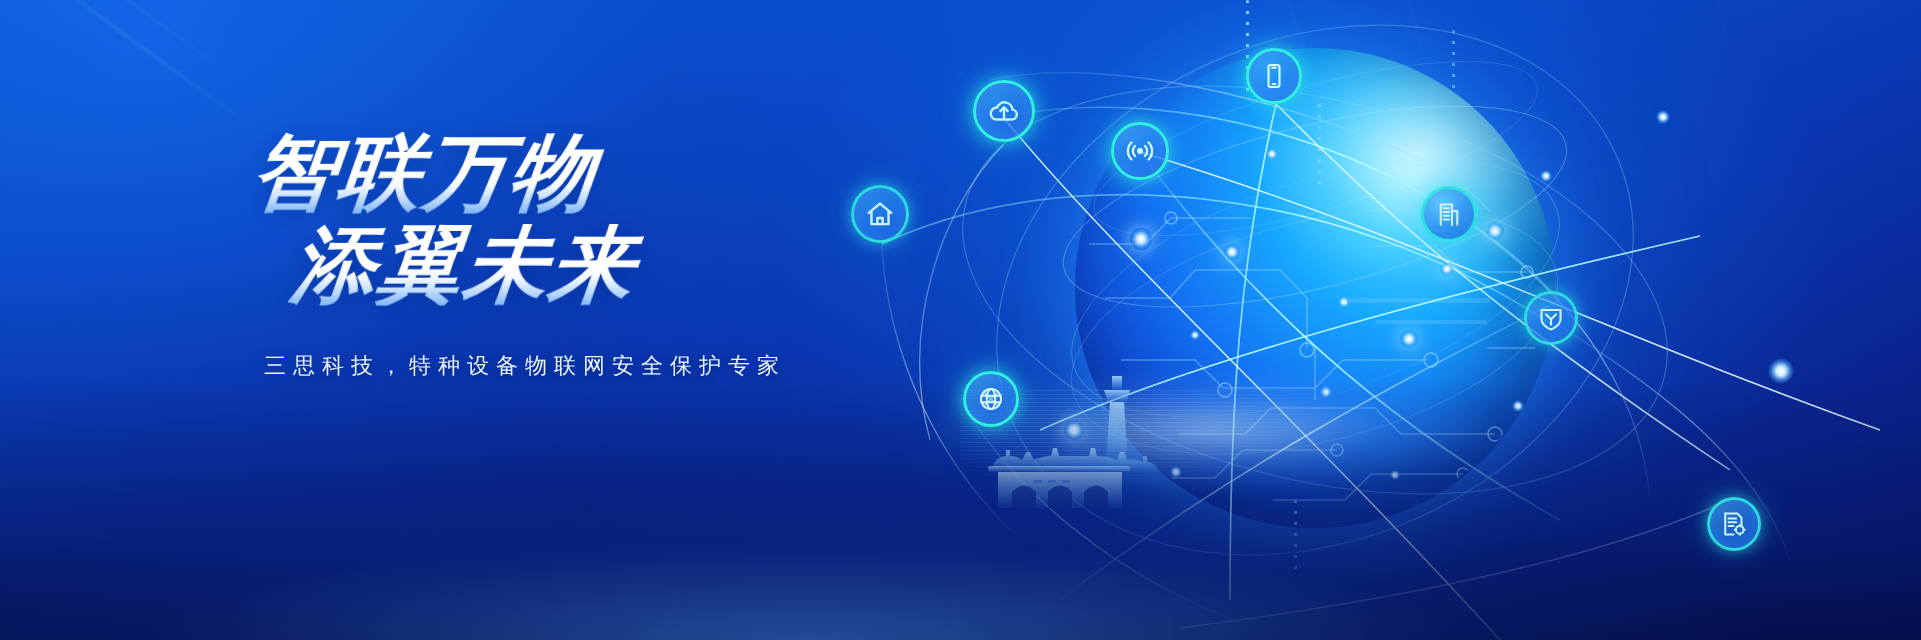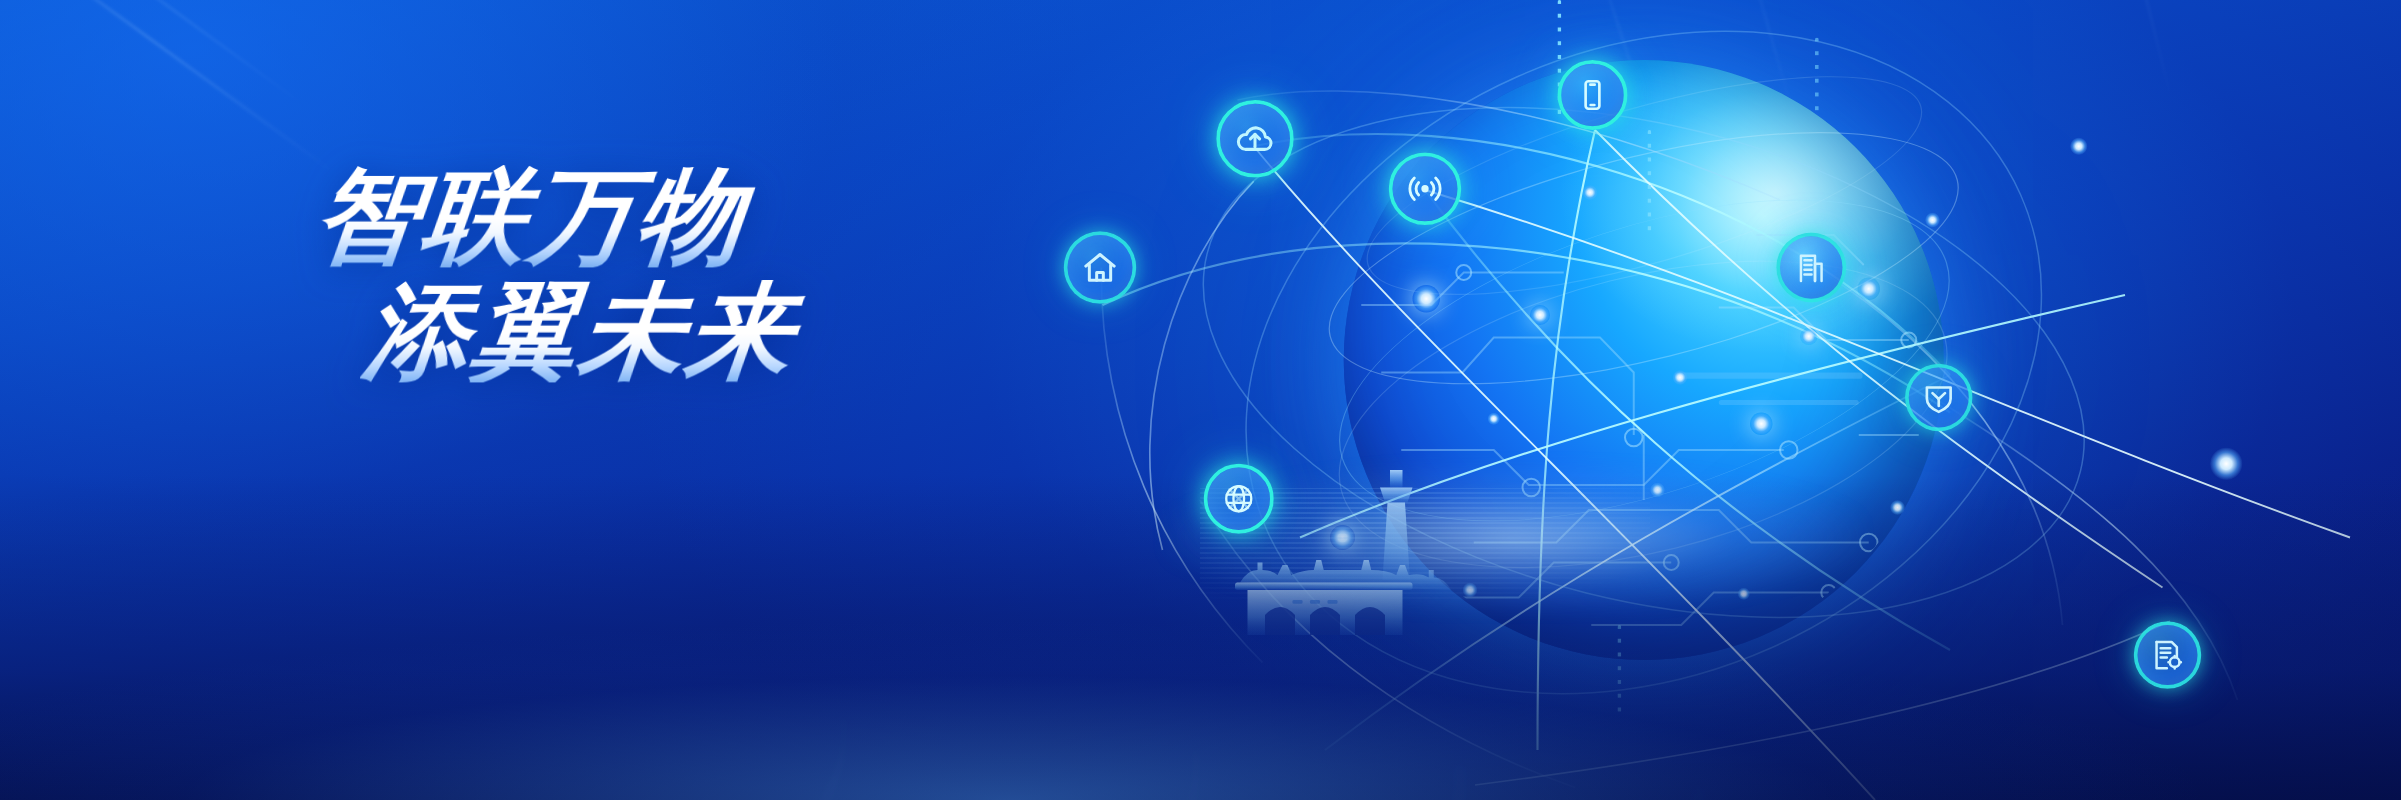--- a/index.html
+++ b/index.html
@@ -475,15 +475,16 @@
       <path d="M5 3.6v16.8h6.6"></path>
       <path d="M7.6 7.6h6.2M7.6 10.6h6.2M7.6 13.6h4"></path>
       <circle cx="16.6" cy="16.6" r="3.1"></circle>
       <path d="M16.6 13.5v-.9M16.6 20.6v-.9M13.5 16.6h-.9M20.6 16.6h-.9"></path>
     </svg>
   </div>
 
   <div class="copy">
     <div class="headline-line l1">智联万物</div>
     <div class="headline-line l2">添翼未来</div>
+    <div class="subtitle">三思科技，特种设备物联网安全保护专家</div>
   </div>
 
 </div>
 
 </body></html>

